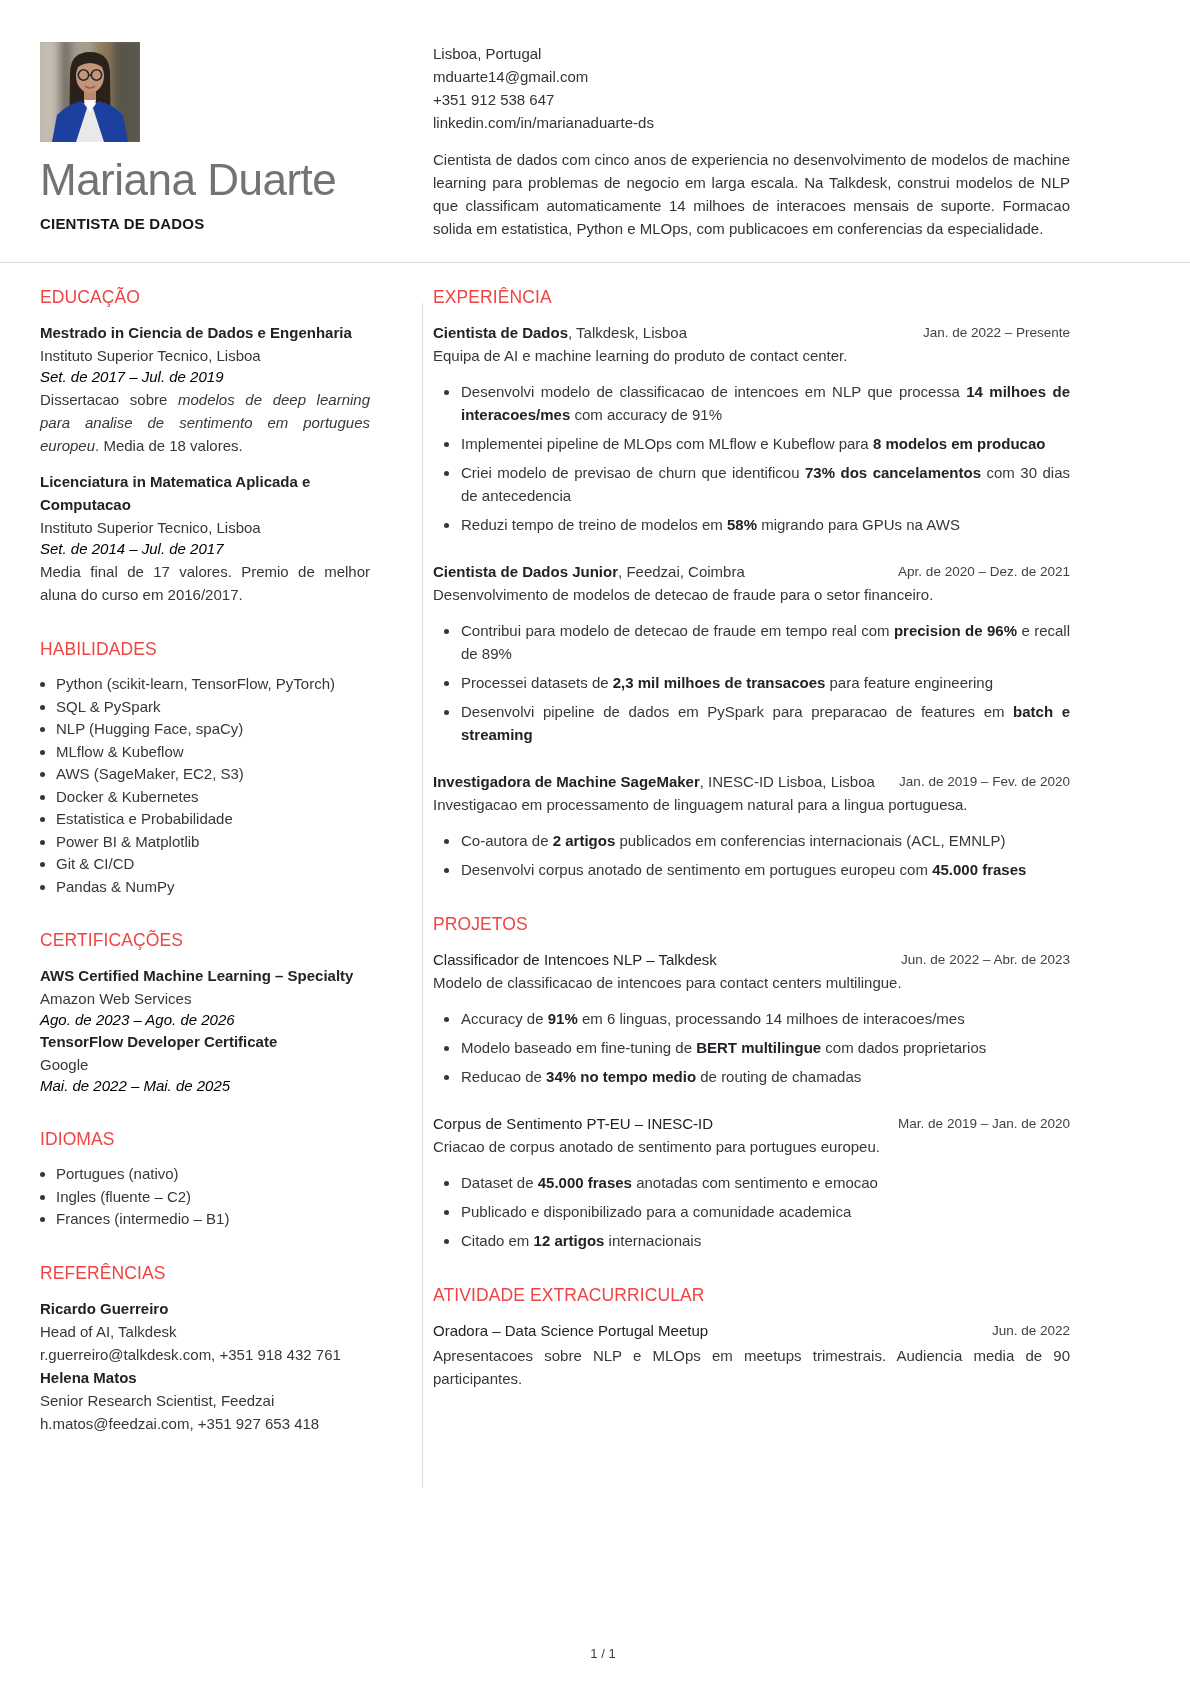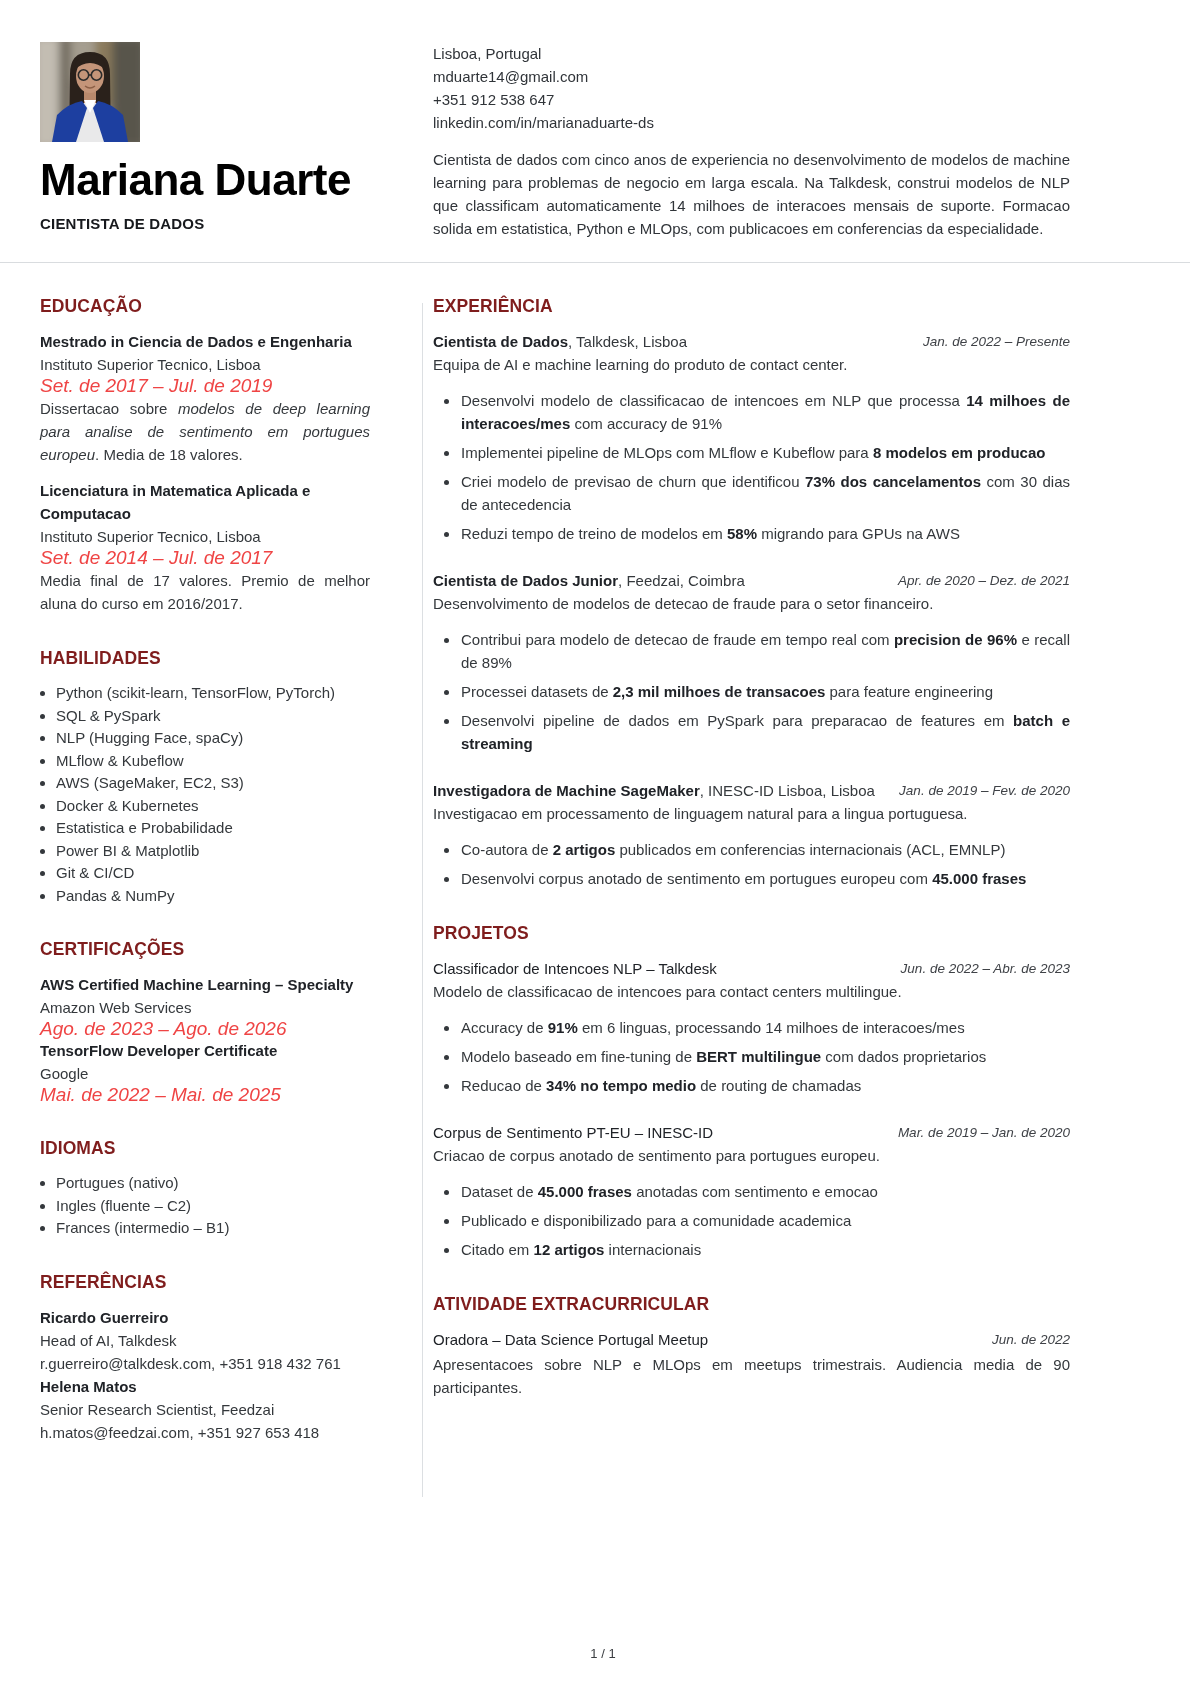--- a/index.html
+++ b/index.html
@@ -9,54 +9,54 @@
     font-family:"Liberation Sans","DejaVu Sans",sans-serif;
     font-size:15px;color:#34383c;-webkit-font-smoothing:antialiased;
   }
   .b{font-weight:700;color:#202328}
   .i{font-style:italic}
 
   
   .header{display:flex;padding:42px 120px 0 40px}
   .header-left{width:393px;flex:none}
   .photo{width:100px;height:100px;display:block}
-  .name{font-size:44px;font-weight:700;color:#000000;line-height:1.18;letter-spacing:-0.5px;margin-top:12px;width:330px}
+  .name{font-size:44px;font-weight:400;color:#737373;line-height:1.18;letter-spacing:-0.5px;margin-top:12px;width:330px}
   .role{font-size:15px;font-weight:700;color:#17191d;letter-spacing:.2px;margin-top:9px}
   .header-right{flex:1;padding-top:0}
   .contact-line{line-height:23px;color:#303439}
   .summary{margin-top:14px;line-height:23px;text-align:justify;color:#303439}
 
   .rule{border:none;border-top:1px solid #d9dcdf;margin:22px 0 0 0;width:100%}
 
   
   .columns{display:flex;margin:24px 120px 0 40px;position:relative}
   .columns::before{content:'';position:absolute;left:382px;top:16px;bottom:-20px;width:1px;background:#dcdfe2}
   .col-left{width:330px;flex:none}
   .col-right{flex:1;margin-left:63px}
 
   .section{margin-bottom:33px}
-  .section h2{font-size:17.5px;font-weight:700;color:#7f1d1d;margin:9px 0 13px 0;letter-spacing:.1px}
+  .section h2{font-size:17.5px;font-weight:400;color:#ef4444;margin:0 0 13px 0;letter-spacing:.1px}
 
   
   .edu-entry{margin-bottom:13px}
   .entry-title{font-weight:700;color:#202328;line-height:23px}
   .entry-line{line-height:23px;color:#34383c}
-  .entry-dates{font-style:italic;font-size:19px;color:#ef4444;line-height:20px}
+  .entry-dates{font-style:italic;font-size:15px;color:#000000;line-height:20px}
   .entry-desc{text-align:justify;line-height:23px;margin-top:1px}
   .cert-entry,.ref-entry{margin-bottom:0}
 
   ul.dotlist{list-style:disc;margin:2px 0 0 0;padding-left:16px}
   ul.dotlist li{line-height:21.5px;margin-bottom:1px}
 
   
   .item{margin-bottom:24px}
   .item-head{display:flex;justify-content:space-between;align-items:flex-end;line-height:23px}
   .item-title-rich{color:#34383c}
   .item-title-bold{font-weight:400;color:#202328}
-  .item-dates{font-style:italic;font-size:13.5px;color:#3f4247;white-space:nowrap;flex:none;margin-left:24px}
+  .item-dates{font-size:13.5px;color:#3f4247;white-space:nowrap;flex:none;margin-left:24px}
   .item-sub{line-height:23px}
   .item ul{list-style:disc;margin:13px 0 0 0;padding-left:27px}
   .item ul li{line-height:23px;margin-bottom:6px;text-align:justify;padding-left:1px}
   .item-para{line-height:23px;text-align:justify;margin-top:2px}
 
   
   .footer{position:absolute;bottom:22px;left:16px;right:0;text-align:center;font-size:13px;color:#3a3d41}
 </style>
 </head>
 <body>

